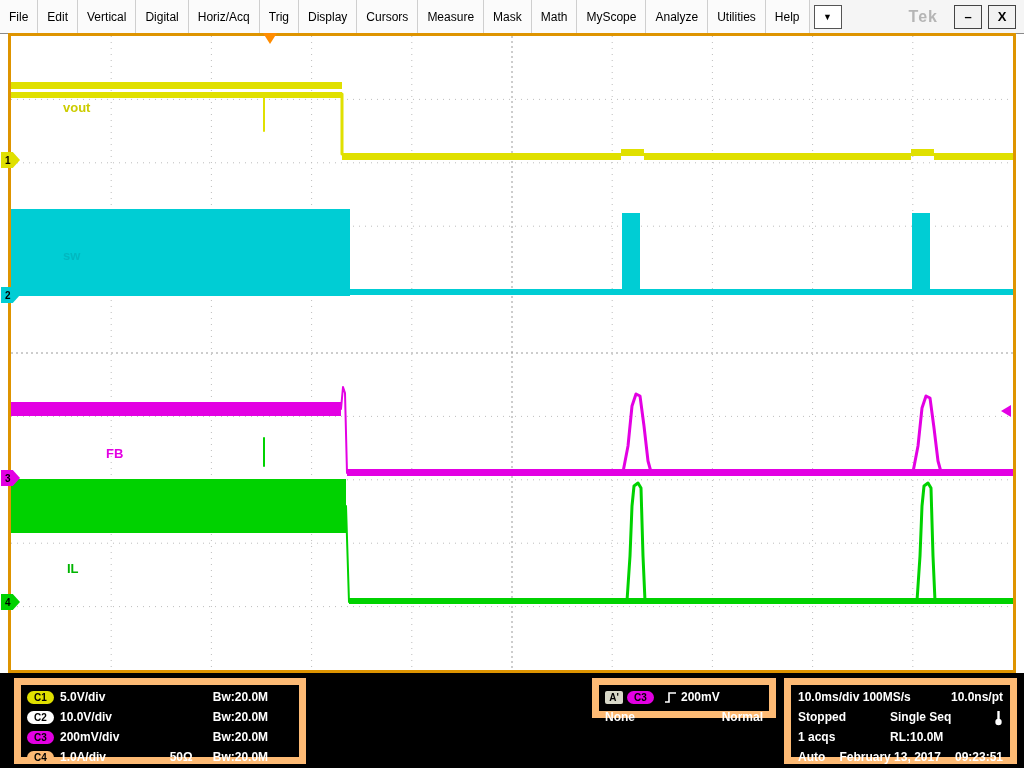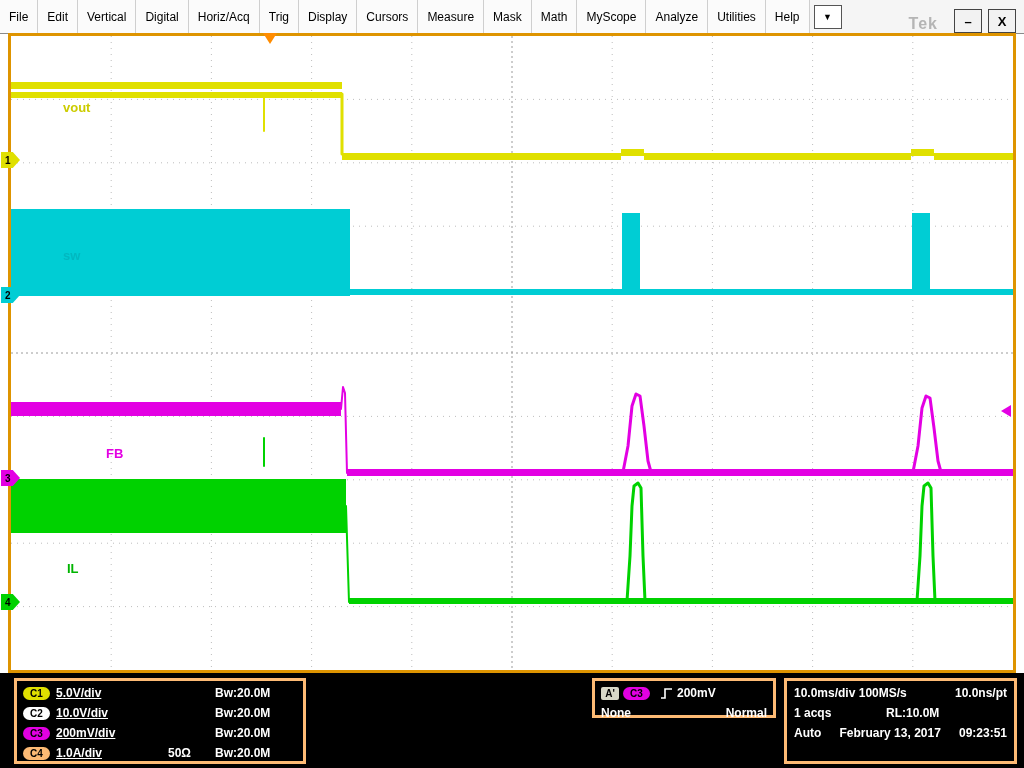--- a/index.html
+++ b/index.html
@@ -7,21 +7,21 @@
        font-family:"Liberation Sans","DejaVu Sans",sans-serif;overflow:hidden;}
 
   
   .menubar{position:absolute;top:0;left:0;width:1024px;height:33px;
            background:#f5f5f5;border-bottom:1px solid #8a8a8a;
            display:flex;align-items:stretch;}
   .menu-item{display:flex;align-items:center;padding:16px 9px;font-size:12px;color:#000;
              border-right:1px solid #cfcfcf;background:#fbfbfb;cursor:default;white-space:nowrap;}
   .menu-drop{width:26px;height:22px;margin:5px 4px;border:1px solid #555;background:#fff;
              display:flex;align-items:center;justify-content:center;font-size:9px;}
-  .win-right{margin-left:auto;display:flex;align-items:flex-end;gap:6px;padding-right:8px;}
+  .win-right{margin-left:auto;display:flex;align-items:center;gap:6px;padding-right:8px;}
   .tek-logo{font-size:16px;font-weight:bold;color:#b5b5b5;letter-spacing:1px;margin-right:10px;}
   .win-btn{width:26px;height:22px;border:1px solid #444;background:#f2f2f2;
            display:flex;align-items:center;justify-content:center;
            font-size:13px;font-weight:bold;color:#000;}
 
   
   .scope{position:absolute;top:33px;left:8px;width:1008px;height:640px;
          border:3px solid #de9400;background:#ffffff;box-sizing:border-box;}
   .scope svg{position:absolute;top:0;left:0;}
   .wave-label{position:absolute;font-size:13px;font-weight:bold;}
@@ -39,31 +39,31 @@
 
   .trig-top{position:absolute;left:263px;top:33px;width:0;height:0;
             border-left:7px solid transparent;border-right:7px solid transparent;
             border-top:11px solid #ff8c00;}
   .trig-level{position:absolute;left:1001px;top:405px;width:0;height:0;
               border-top:6px solid transparent;border-bottom:6px solid transparent;
               border-right:10px solid #e300e3;}
 
   
   .bottom{position:absolute;top:673px;left:0;width:1024px;height:95px;background:#000;}
-  .rbox{position:absolute;border:3px solid #fdba74;box-sizing:border-box;color:#fff;
+  .rbox{position:absolute;border:7px solid #fdba74;box-sizing:border-box;color:#fff;
         font-size:12px;font-weight:bold;}
   .box-vert{left:14px;top:5px;width:292px;height:86px;padding:2px 6px;}
   .box-trig{left:592px;top:5px;width:184px;height:40px;padding:2px 6px;}
   .box-horiz{left:784px;top:5px;width:233px;height:86px;padding:2px 7px;}
   .rrow{display:flex;align-items:center;height:20px;white-space:nowrap;}
   .badge{display:inline-flex;align-items:center;justify-content:center;
          width:27px;height:13px;border-radius:7px;color:#000;
          font-size:10px;font-weight:bold;margin-right:6px;flex:0 0 auto;}
   .badge-a{width:18px;border-radius:2px;background:#d8d8c8;margin-right:4px;}
-  .scale{width:112px;text-decoration:underline;}
+  .scale{width:112px;}
   .imp{width:44px;}
   .bw{margin-left:auto;width:82px;text-align:left;}
   .spread{justify-content:space-between;}
   .edge-icon{margin:0 4px;}
   .therm{margin-left:auto;}
 </style>
 </head>
 <body>
 
 <div class="menubar">
@@ -194,20 +194,28 @@
       <span>Normal</span>
     </div>
   </div>
 
   <div class="rbox box-horiz">
     <div class="rrow spread">
       <span>10.0ms/div 100MS/s</span>
       <span>10.0ns/pt</span>
     </div>
     <div class="rrow">
+      <span style="width:92px;">Stopped</span>
+      <span>Single Seq</span>
+      <svg class="therm" width="9" height="17" viewBox="0 0 9 17">
+        <line x1="4.5" y1="2" x2="4.5" y2="11" stroke="#ffffff" stroke-width="2.4"></line>
+        <circle cx="4.5" cy="13" r="3.2" fill="#ffffff"></circle>
+      </svg>
+    </div>
+    <div class="rrow">
       <span style="width:92px;">1 acqs</span>
       <span>RL:10.0M</span>
     </div>
     <div class="rrow spread">
       <span>Auto</span>
       <span>February 13, 2017</span>
       <span>09:23:51</span>
     </div>
   </div>
 </div>

